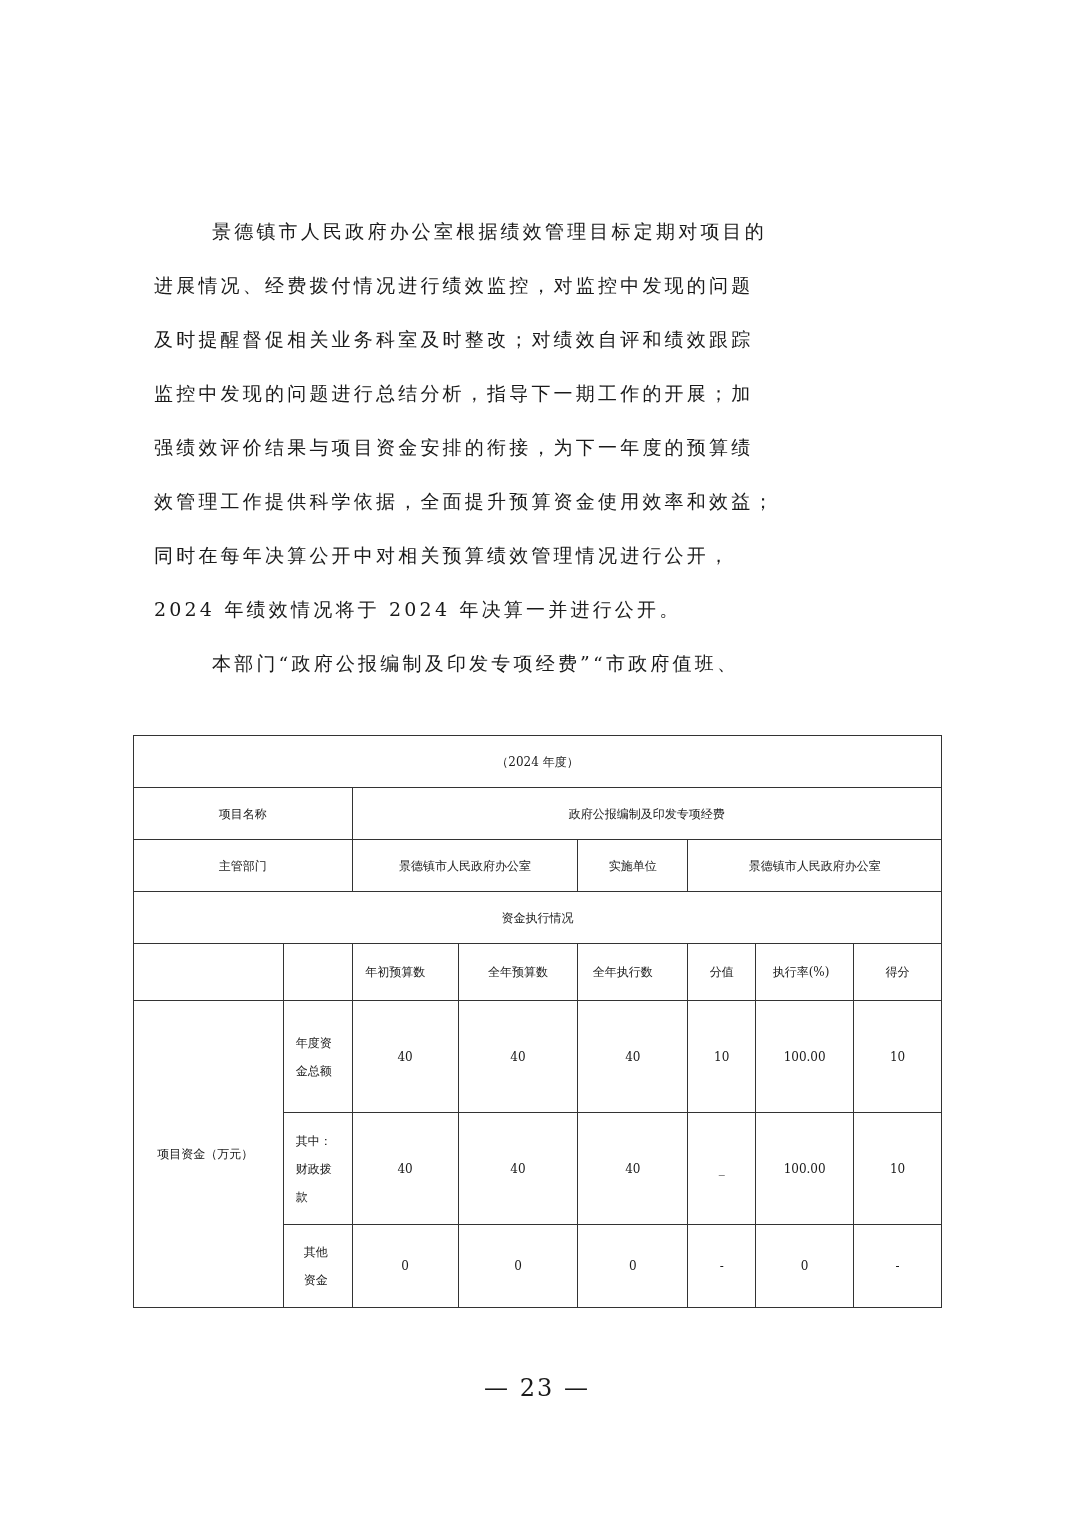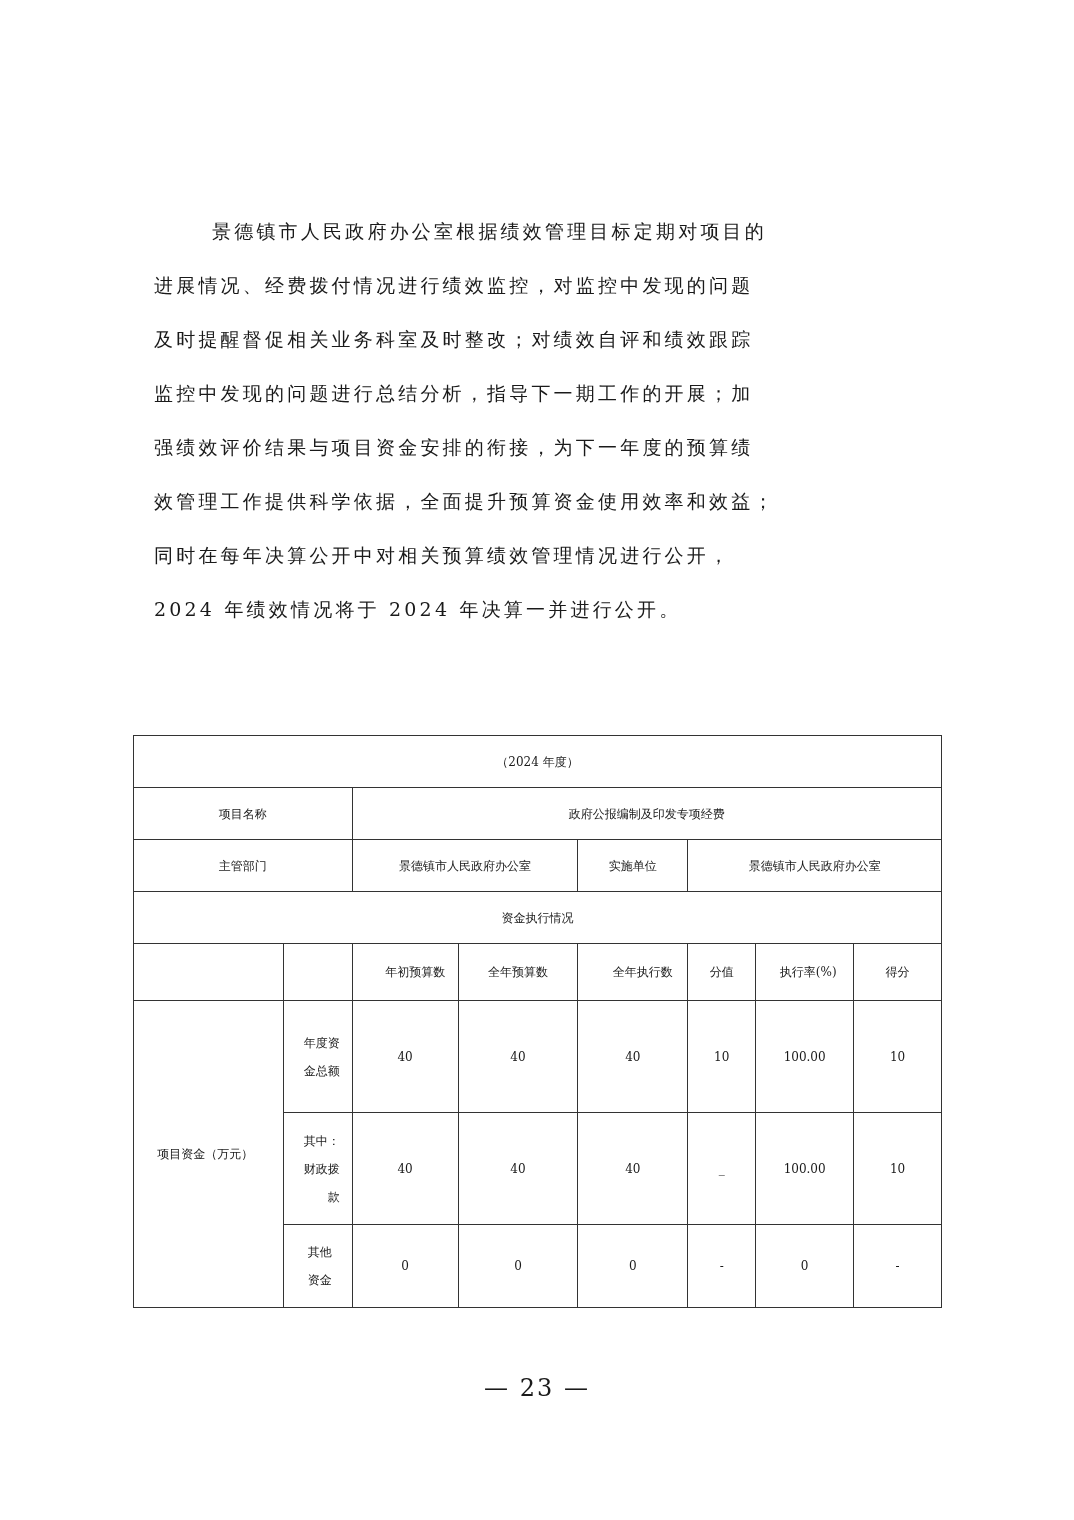--- a/index.html
+++ b/index.html
@@ -14,40 +14,41 @@
   table.eval { position: absolute; left: 133px; top: 735px; width: 809px;
                border-collapse: collapse; font-size: 12px; line-height: 26px; }
   table.eval td { border: 1.5px solid #333; text-align: center; vertical-align: middle;
                   padding: 0 4px; }
   .r-year td { height: 51px; }
   .r-std td { height: 51px; }
   .r-head td { height: 56px; }
   .r-total td { height: 111px; }
   .r-fiscal td { height: 111px; }
   .r-other td { height: 82px; margin-left: 48px; }
-  .vert { display: inline-block; width: 44px; line-height: 28px; text-align: right; }
+  .vert { display: inline-block; width: 44px; line-height: 28px; text-align: left; }
   .left-label { text-align: right; padding-right: 10px !important; line-height: 28px; }
   .page-num { position: absolute; left: 0; width: 1074px; top: 1374px; text-align: center;
               font-size: 24px; letter-spacing: 2px; }
 </style>
 </head>
 <body>
 
 <div class="para" id="p1">
   <span class="line indent">景德镇市人民政府办公室根据绩效管理目标定期对项目的</span>
   <span class="line">进展情况、经费拨付情况进行绩效监控，对监控中发现的问题</span>
   <span class="line">及时提醒督促相关业务科室及时整改；对绩效自评和绩效跟踪</span>
   <span class="line">监控中发现的问题进行总结分析，指导下一期工作的开展；加</span>
   <span class="line">强绩效评价结果与项目资金安排的衔接，为下一年度的预算绩</span>
   <span class="line">效管理工作提供科学依据，全面提升预算资金使用效率和效益；</span>
   <span class="line">同时在每年决算公开中对相关预算绩效管理情况进行公开，</span>
   <span class="line">2024 年绩效情况将于 2024 年决算一并进行公开。</span>
 </div>
 
 <div class="para" id="p2">
+  <span class="line indent">本部门“政府公报编制及印发专项经费”“市政府值班、</span>
 </div>
 
 <table class="eval">
   <colgroup>
     <col style="width:150px">
       <col style="width:69px">
       <col style="width:106px">
       <col style="width:120px">
     <col style="width:110px">
       <col style="width:68px">

